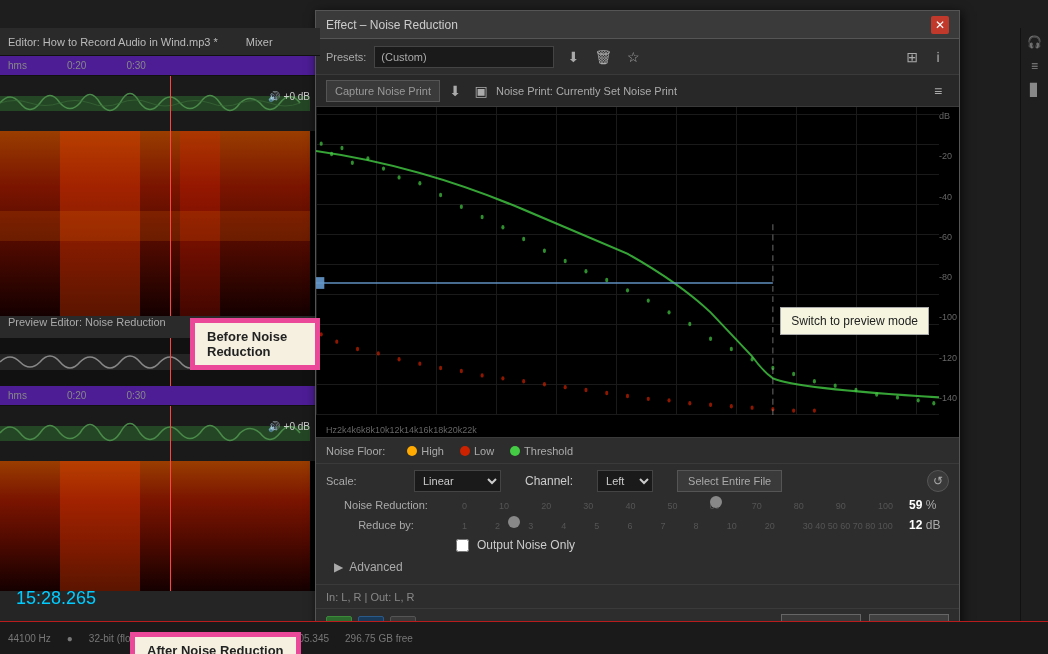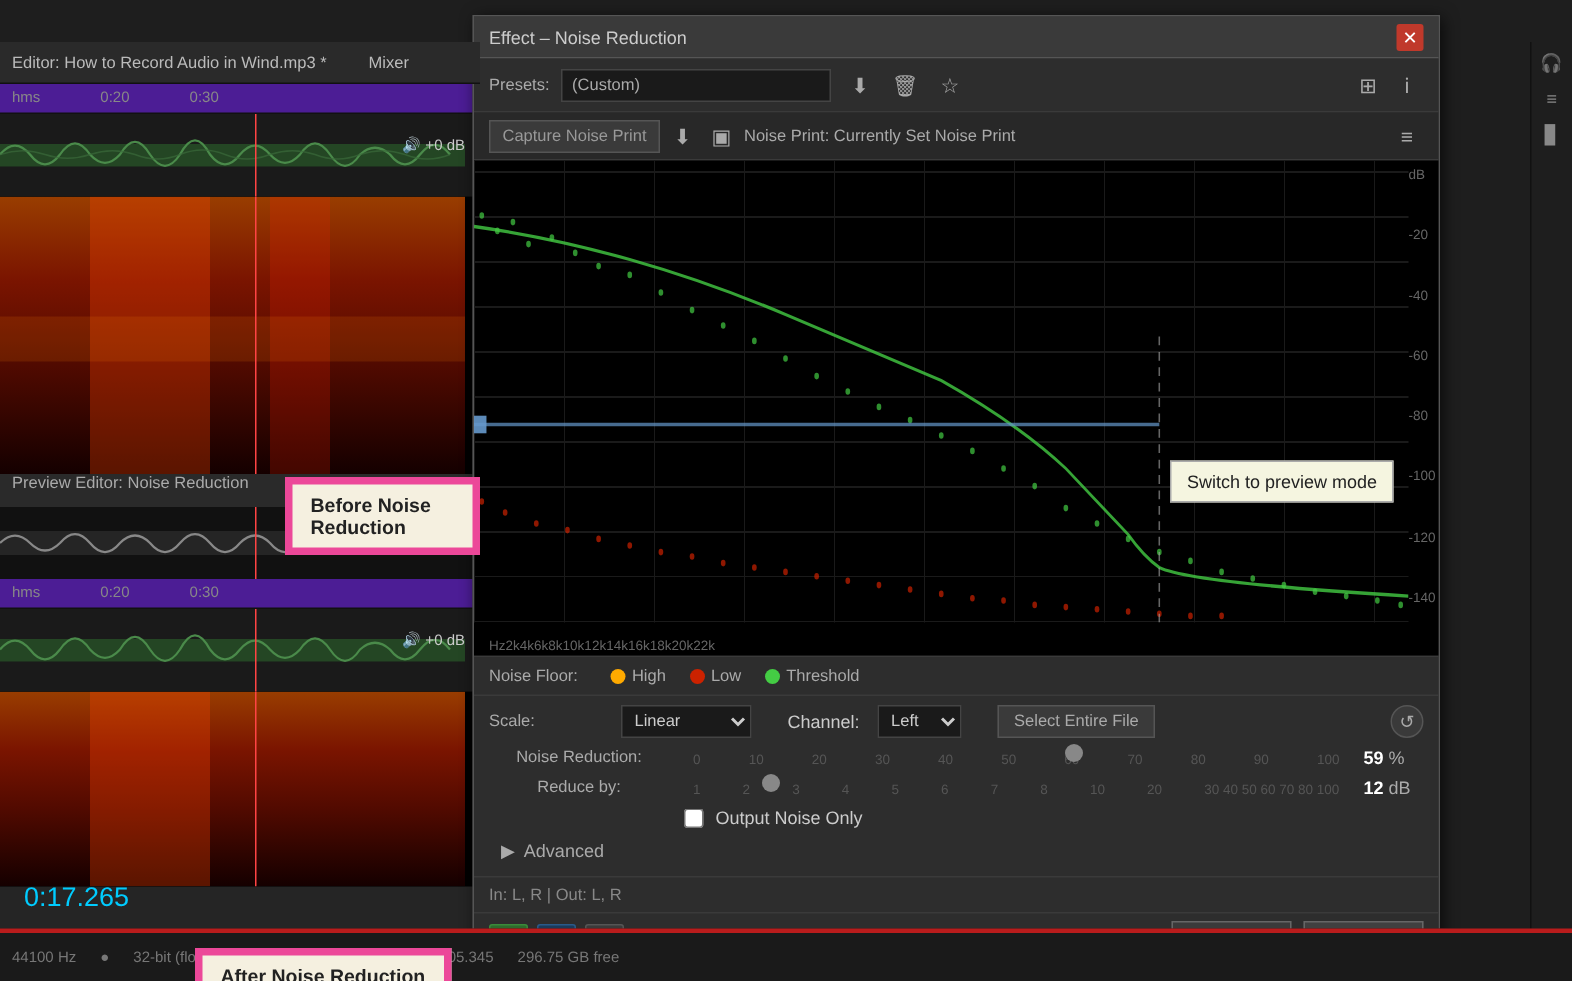--- a/index.html
+++ b/index.html
@@ -466,21 +466,21 @@
       font-size: 12px;
       cursor: pointer;
     }
 
     
     .status-bar {
       position: absolute;
       bottom: 0; left: 0; right: 0;
       height: 20px;
       background: #1a1a1a;
-      border-top: 3px solid #b91c1c;
+      border-top: 1px solid #b91c1c;
       display: flex;
       align-items: center;
       padding: 16px 8px;
       font-size: 10px;
       color: #777;
       gap: 16px;
     }
 
     
     .tooltip-box {
@@ -662,21 +662,21 @@
         </linearGradient>
       </defs>
       <rect width="310" height="130" fill="url(#spec2)" opacity="0.6"></rect>
       <rect x="60" y="0" width="80" height="130" fill="#ff4400" opacity="0.3"></rect>
     </svg>
 
     <div class="playhead" style="left:170px;background:#ff4444;"></div>
   </div>
 
   <div style="position:absolute; bottom:45px; left:8px;">
-    <span class="timestamp">0:17.265</span>
+    <span class="timestamp">15:28.265</span>
   </div>
 
   <div class="annotation-box annotation-after">
     <span>After Noise Reduction</span>
   </div>
 </div>
 
 <div class="dialog">
 
   <div class="dialog-titlebar">
@@ -834,21 +834,21 @@
 
   <div class="controls-section">
 
     <div class="control-row">
       <span class="control-label-sm">Scale:</span>
       <select>
         <option>Linear</option>
         <option>Logarithmic</option>
       </select>
       <span style="margin-left:16px;">Channel:</span>
-      <select style="margin-left:4px;">
+      <select style="margin-left:16px;">
         <option>Left</option>
         <option>Right</option>
         <option>Both</option>
       </select>
       <button class="select-file-btn" style="margin-left:16px;">Select Entire File</button>
       <button class="reset-btn" style="margin-left:auto;">↺</button>
     </div>
 
     <div class="control-row">
       <span class="control-label">Noise Reduction:</span>

